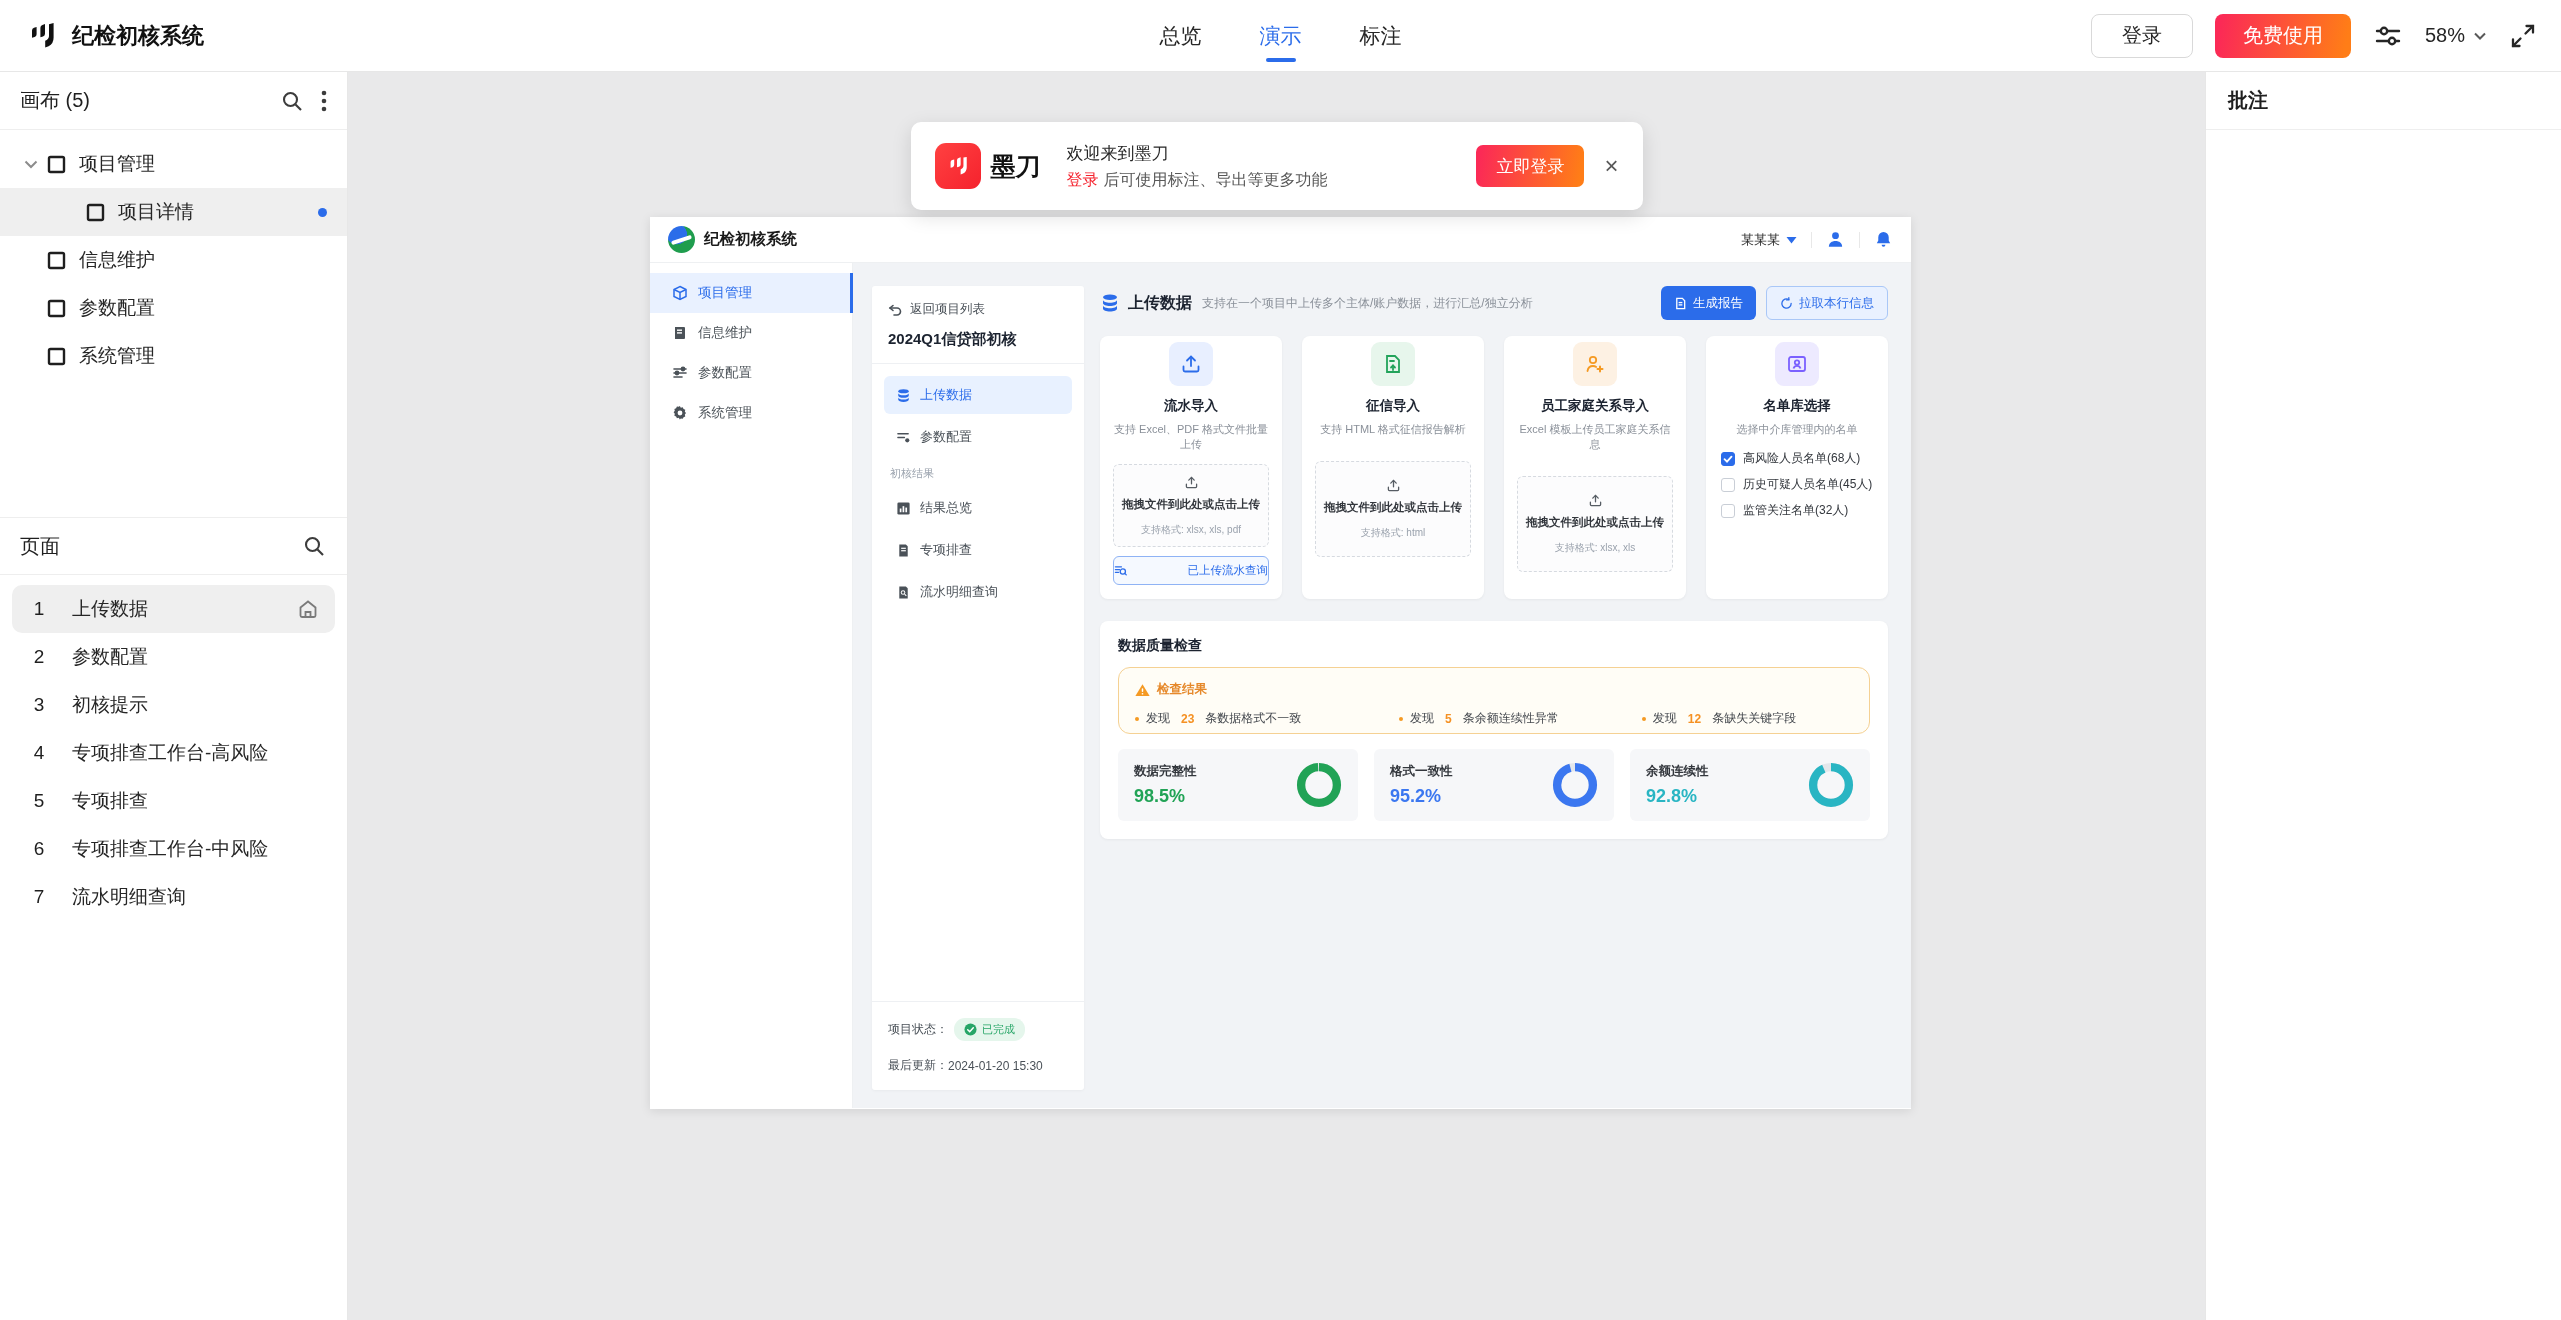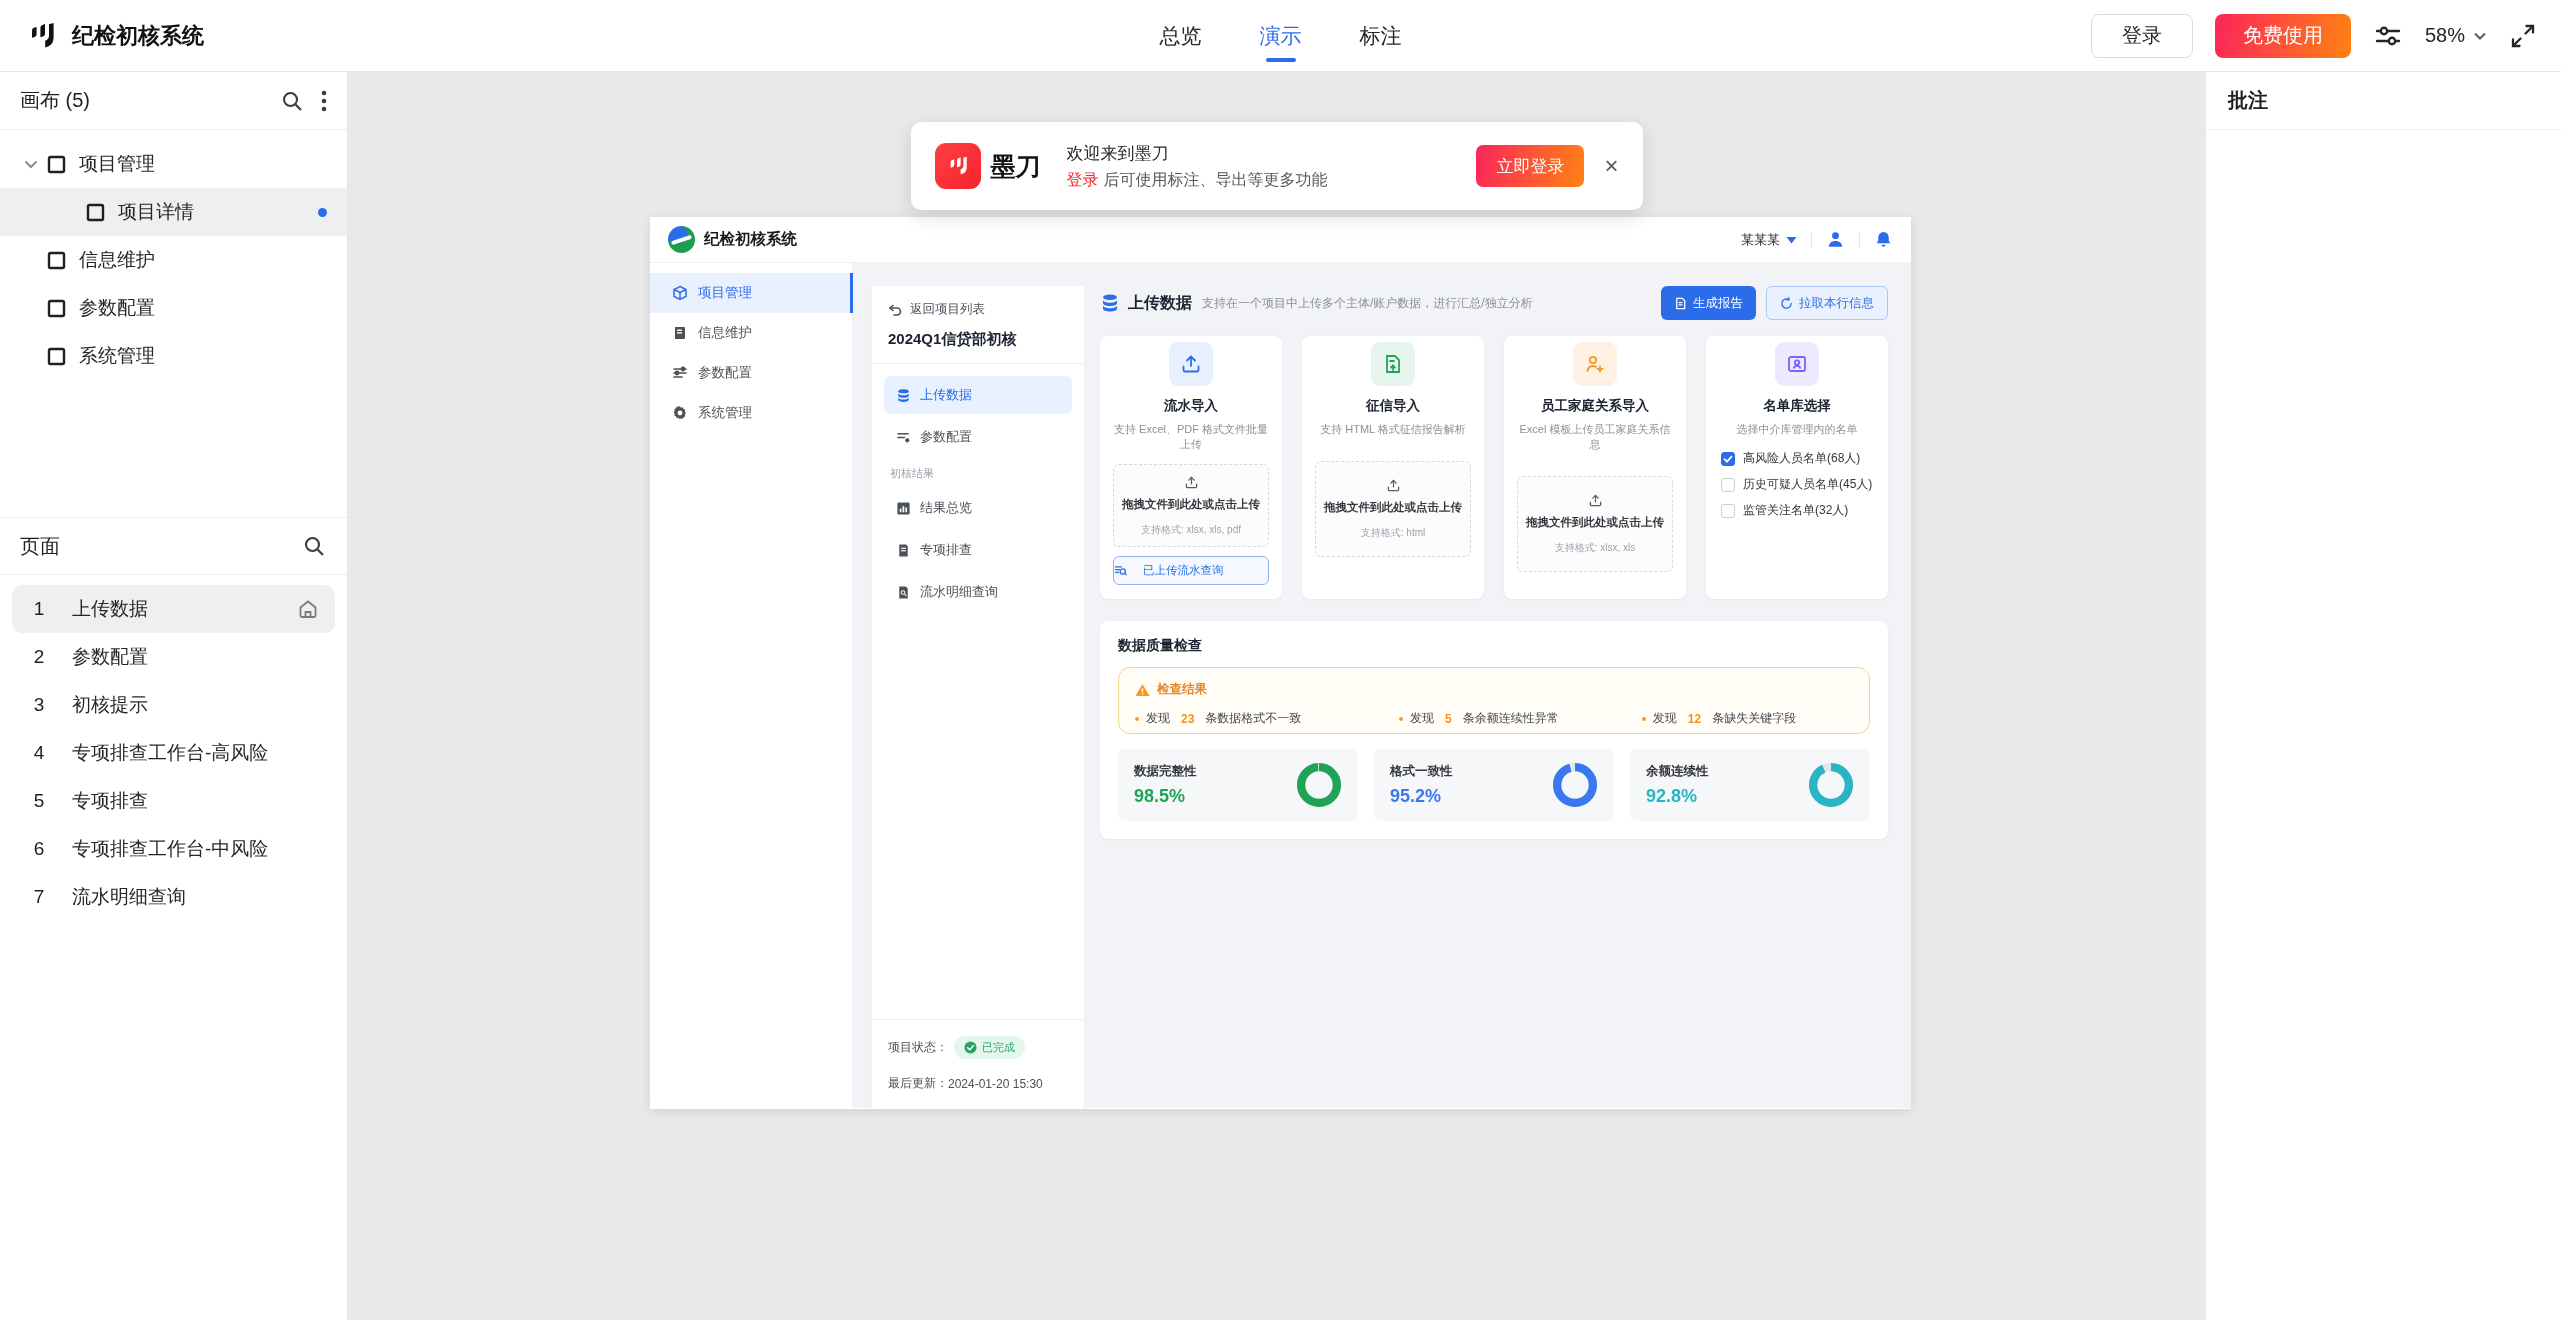--- a/index.html
+++ b/index.html
@@ -83,21 +83,21 @@
   
   .dnav { width:203px; background:#fff; border-right:1px solid #eef0f2; padding-top:10px; }
   .dnav-item { height:40px; display:flex; align-items:center; gap:10px; padding-left:22px; font-size:13.5px; color:#4b5258; position:relative; cursor:pointer; }
   .dnav-item.active { background:#e9f1ff; color:#2b6cea; }
   .dnav-item.active::after { content:""; position:absolute; right:-1px; top:0; bottom:0; width:3px; background:#2b6cea; }
 
   
   .dwrap { flex:1; background:#f1f3f6; display:flex; padding:23px 23px 0 19px; gap:16px; overflow:hidden; }
 
   
-  .psb { width:212px; background:#fff; border-radius:3px; display:flex; flex-direction:column; margin-bottom:0; box-shadow:0 1px 3px rgba(0,0,0,.04); }
+  .psb { width:212px; background:#fff; border-radius:3px; display:flex; flex-direction:column; margin-bottom:18px; box-shadow:0 1px 3px rgba(0,0,0,.04); }
   .psb-back { display:flex; align-items:center; gap:8px; padding:15px 16px 7px; font-size:12.5px; color:#4a5158; cursor:pointer; }
   .psb-title { padding:5px 16px 14px; font-size:15px; font-weight:bold; color:#1c2330; }
   .psb-sep { border-top:1px solid #eef0f3; }
   .psb-menu { padding:12px 12px 0; }
   .psb-item { height:38px; display:flex; align-items:center; gap:9px; padding-left:12px; border-radius:6px; font-size:13px; color:#4a5158; margin-bottom:4px; cursor:pointer; }
   .psb-item.active { background:#e8f1ff; color:#2b6cea; }
   .psb-label { font-size:11px; color:#9aa2ad; margin:10px 0 8px 6px; }
   .psb-foot { margin-top:auto; border-top:1px solid #eef0f3; padding:16px; font-size:12px; color:#4a5158; }
   .psb-foot-row { display:flex; align-items:center; }
   .psb-foot-row + .psb-foot-row { margin-top:16px; }
@@ -119,21 +119,21 @@
   .ucard-ic.green  { background:#e7f6ec; color:#22a35a; }
   .ucard-ic.orange { background:#fdf1e3; color:#f59a23; }
   .ucard-ic.purple { background:#edeaff; color:#7b61ff; }
   .ucard-title { margin-top:11px; font-size:13.5px; font-weight:bold; color:#1c2330; }
   .ucard-desc { margin-top:7px; font-size:11px; color:#8a9099; }
   .dropzone { margin-top:12px; border:1px dashed #d6dae0; border-radius:6px; background:#fcfcfd; padding:10px 6px 9px; color:#33373d; }
   .dz-main { font-size:11.5px; font-weight:bold; margin-top:3px; }
   .dz-fmt { font-size:10px; color:#9aa2ad; margin-top:11px; }
   .dz-up { color:#565c63; }
   .ucard-action { margin-top:9px; height:29px; border:1px solid #8fb3f5; border-radius:6px; background:#f5f9ff; color:#2b6cea;
-    font-size:11.5px; display:flex; align-items:center; justify-content:flex-start; gap:16px; width:100%; }
+    font-size:11.5px; display:flex; align-items:center; justify-content:space-between; gap:16px; width:100%; }
   .chk-list { margin-top:13px; text-align:left; padding:0 2px; }
   .chk-row { display:flex; align-items:center; gap:8px; margin-bottom:9px; cursor:pointer; }
   .mcheck { width:14px; height:14px; border:1px solid #c9ced6; border-radius:3px; background:#fff; display:inline-flex; align-items:center; justify-content:center; }
   .mcheck.checked { background:#2b6cea; border-color:#2b6cea; color:#fff; }
   .mcheck svg { display:none; }
   .mcheck.checked svg { display:block; }
   .chk-label { font-size:12px; color:#33373d; }
 
   .quality { margin-top:22px; background:#fff; border-radius:8px; padding:16px 18px 18px; box-shadow:0 1px 3px rgba(0,0,0,.05); }
   .q-title { font-size:14px; font-weight:bold; color:#1c2330; }

